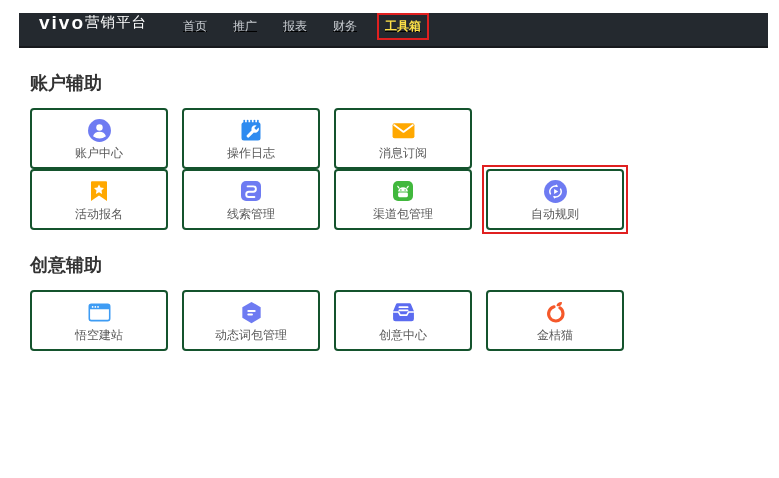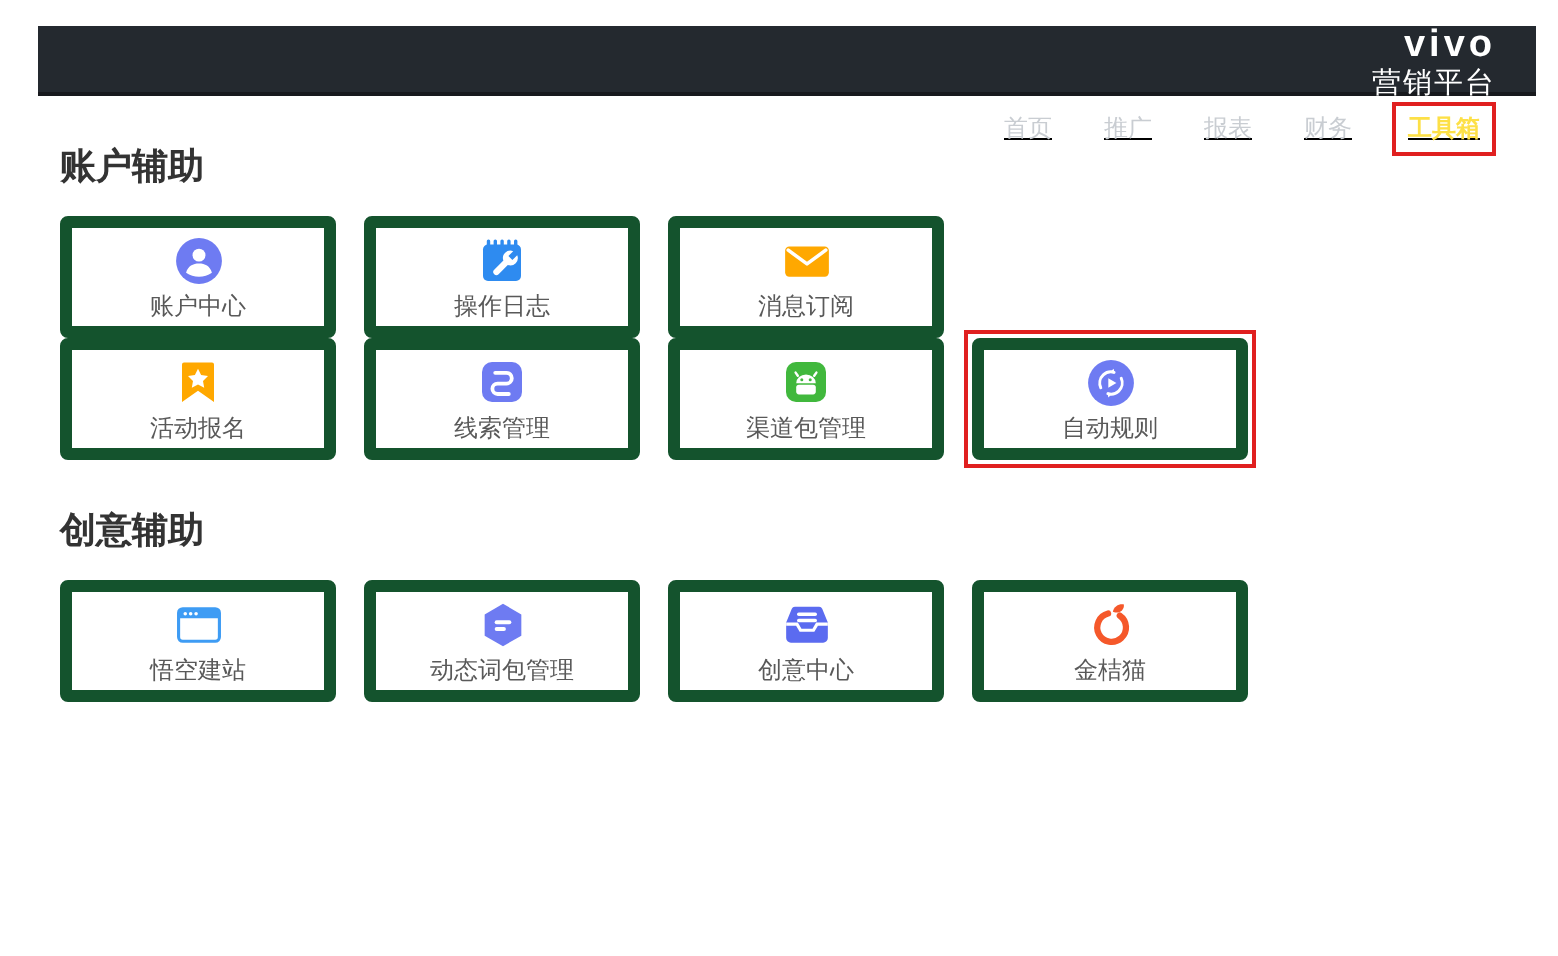--- a/index.html
+++ b/index.html
@@ -10,23 +10,22 @@
     overflow: hidden;
     position: relative;
   }
   
   .navbar {
     margin: 13px 11px 0 19px;
     height: 35px;
     background: #24292F;
     border-bottom: 2px solid #17191d;
     display: flex;
-    align-items: flex-end;
+    align-items: flex-start;
     padding: 0 20px;
-    flex-direction: column;
   }
   .logo {
     color: #fff;
     font-size: 19px;
     font-weight: bold;
     letter-spacing: 2px;
     line-height: 1;
   }
   .brand {
     color: #fff;
@@ -65,21 +64,21 @@
   .card-grid {
     display: flex;
     flex-wrap: wrap;
     gap: 12px 14px;
     max-width: 749px;
   }
   .card {
     width: 138px;
     height: 61px;
     background: #ffffff;
-    border: 6px solid #14532d;
+    border: 2px solid #14532d;
     border-radius: 4px;
     display: flex;
     flex-direction: column;
     align-items: center;
     justify-content: center;
     gap: 4px;
     cursor: pointer;
   }
   .card-label {
     font-size: 12px;

